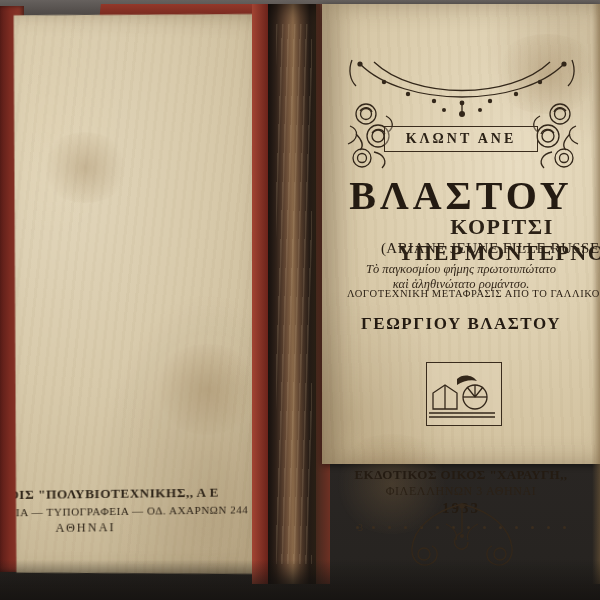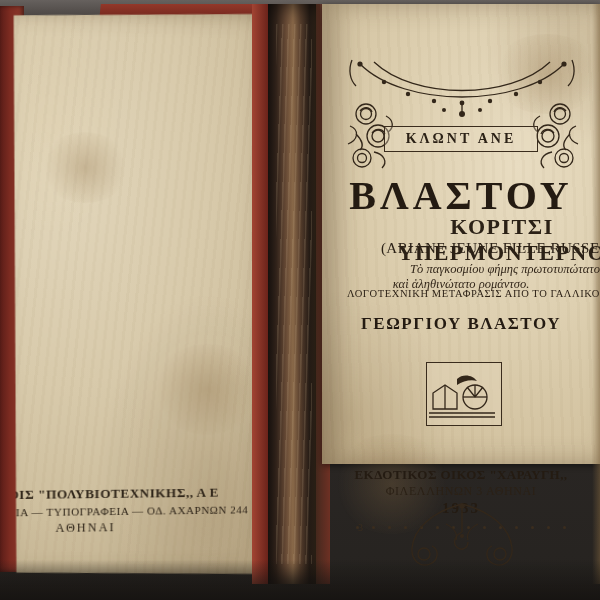--- a/index.html
+++ b/index.html
@@ -191,21 +191,21 @@
   .title-sub {
     position: absolute; left: 0; top: 210px; width: 278px;
     font-size: 22px; letter-spacing: 1.5px; font-weight: bold; color: #2b2116; margin-left: 41px;
   }
   .title-fr {
     position: absolute; left: 0; top: 236px; width: 278px;
     font-size: 15px; letter-spacing: .5px; color: #2b2116; margin-left: 32px;
   }
   .blurb1 {
     position: absolute; left: 0; top: 258px; width: 278px;
-    font-size: 12.5px; font-style: italic; color: #33271a; text-align: right;
+    font-size: 12.5px; font-style: italic; color: #33271a;
   }
   .blurb2 {
     position: absolute; left: 0; top: 273px; width: 278px;
     font-size: 12.5px; font-style: italic; color: #33271a;
   }
   .trans-line {
     position: absolute; left: 0; top: 284px; width: 278px;
     font-size: 10.5px; letter-spacing: .6px; color: #2e2318; text-align: right;
   }
   .translator {

